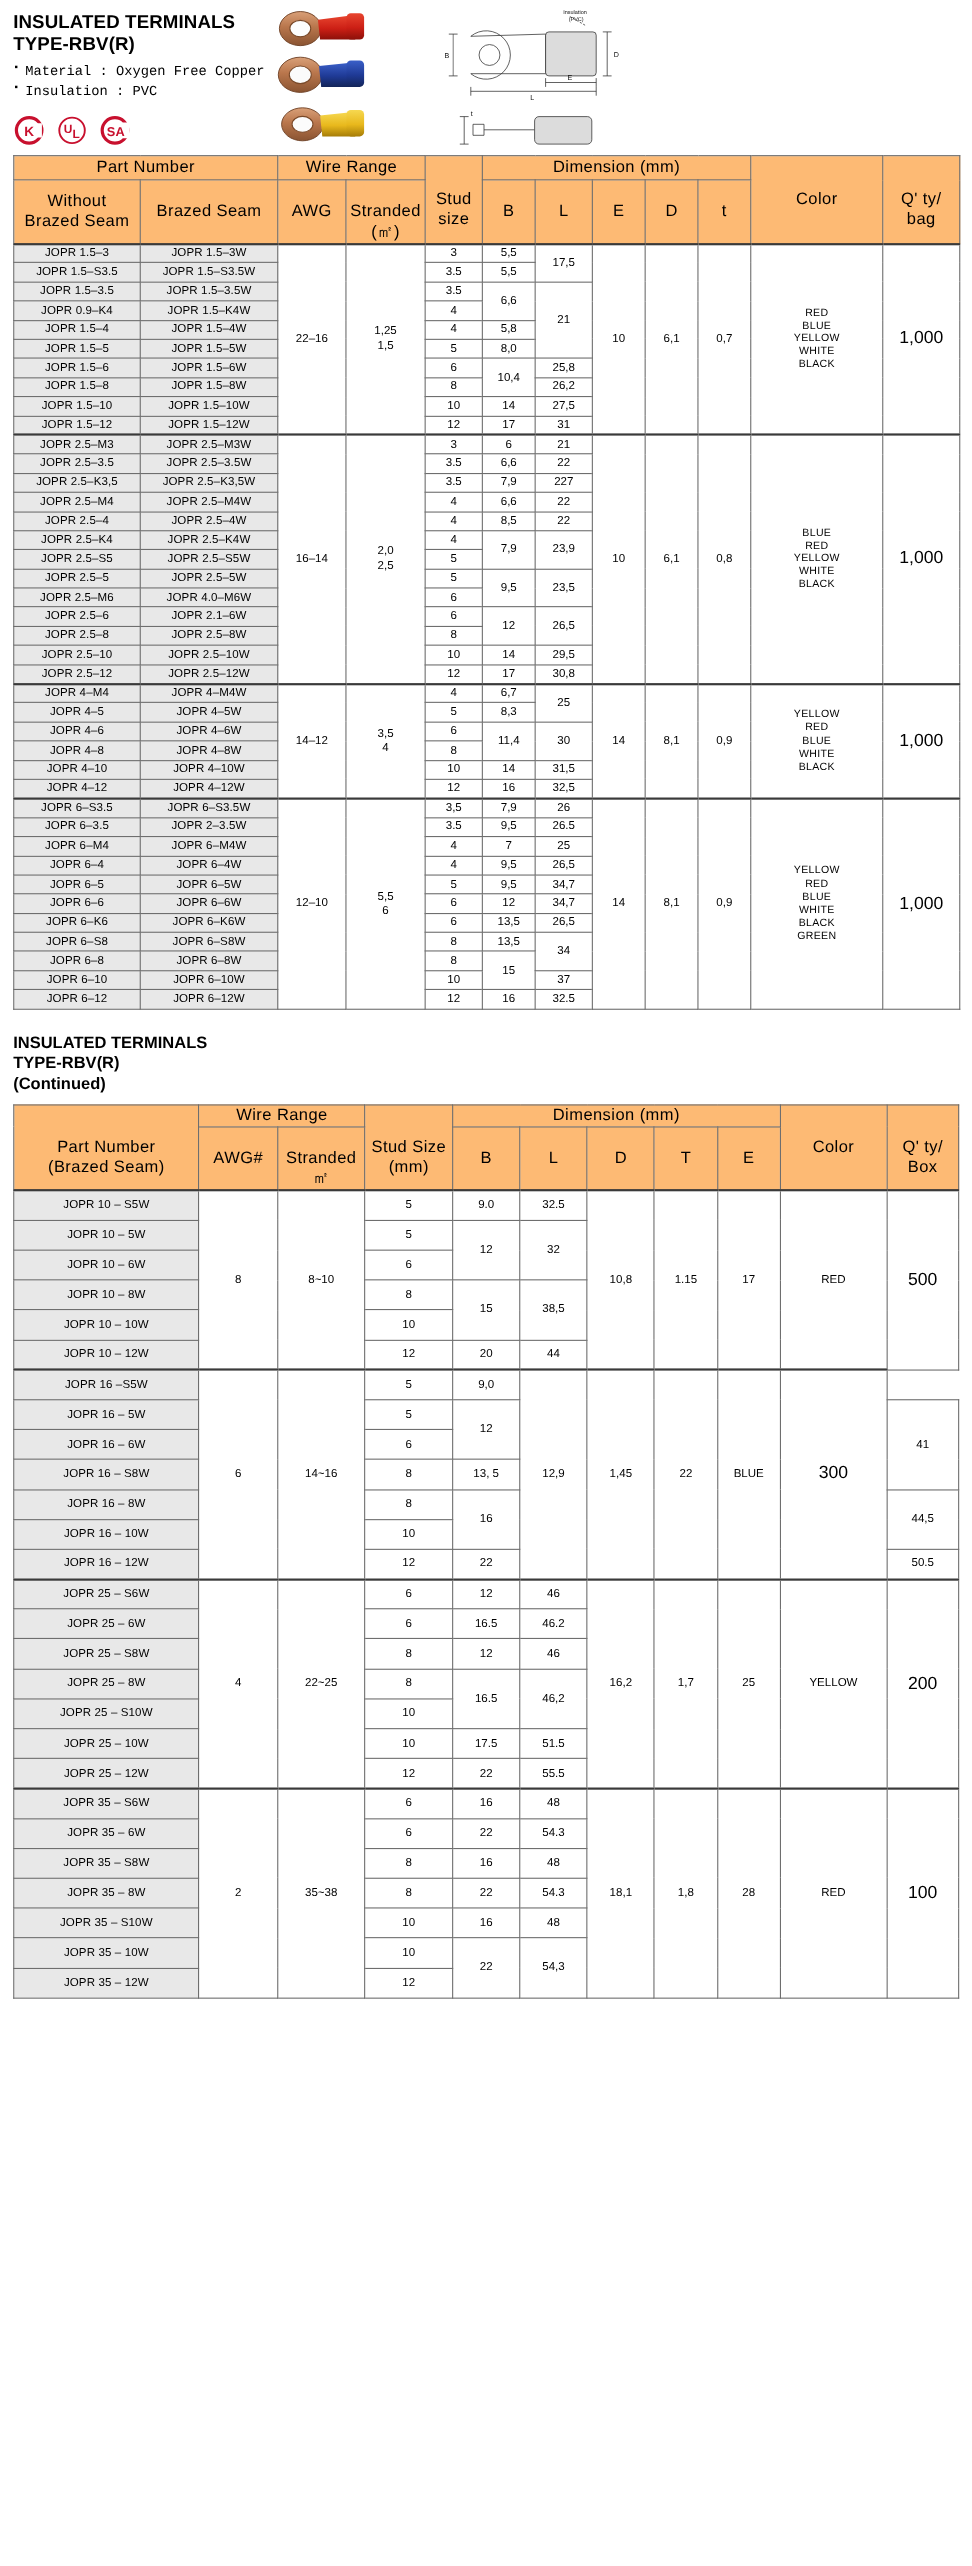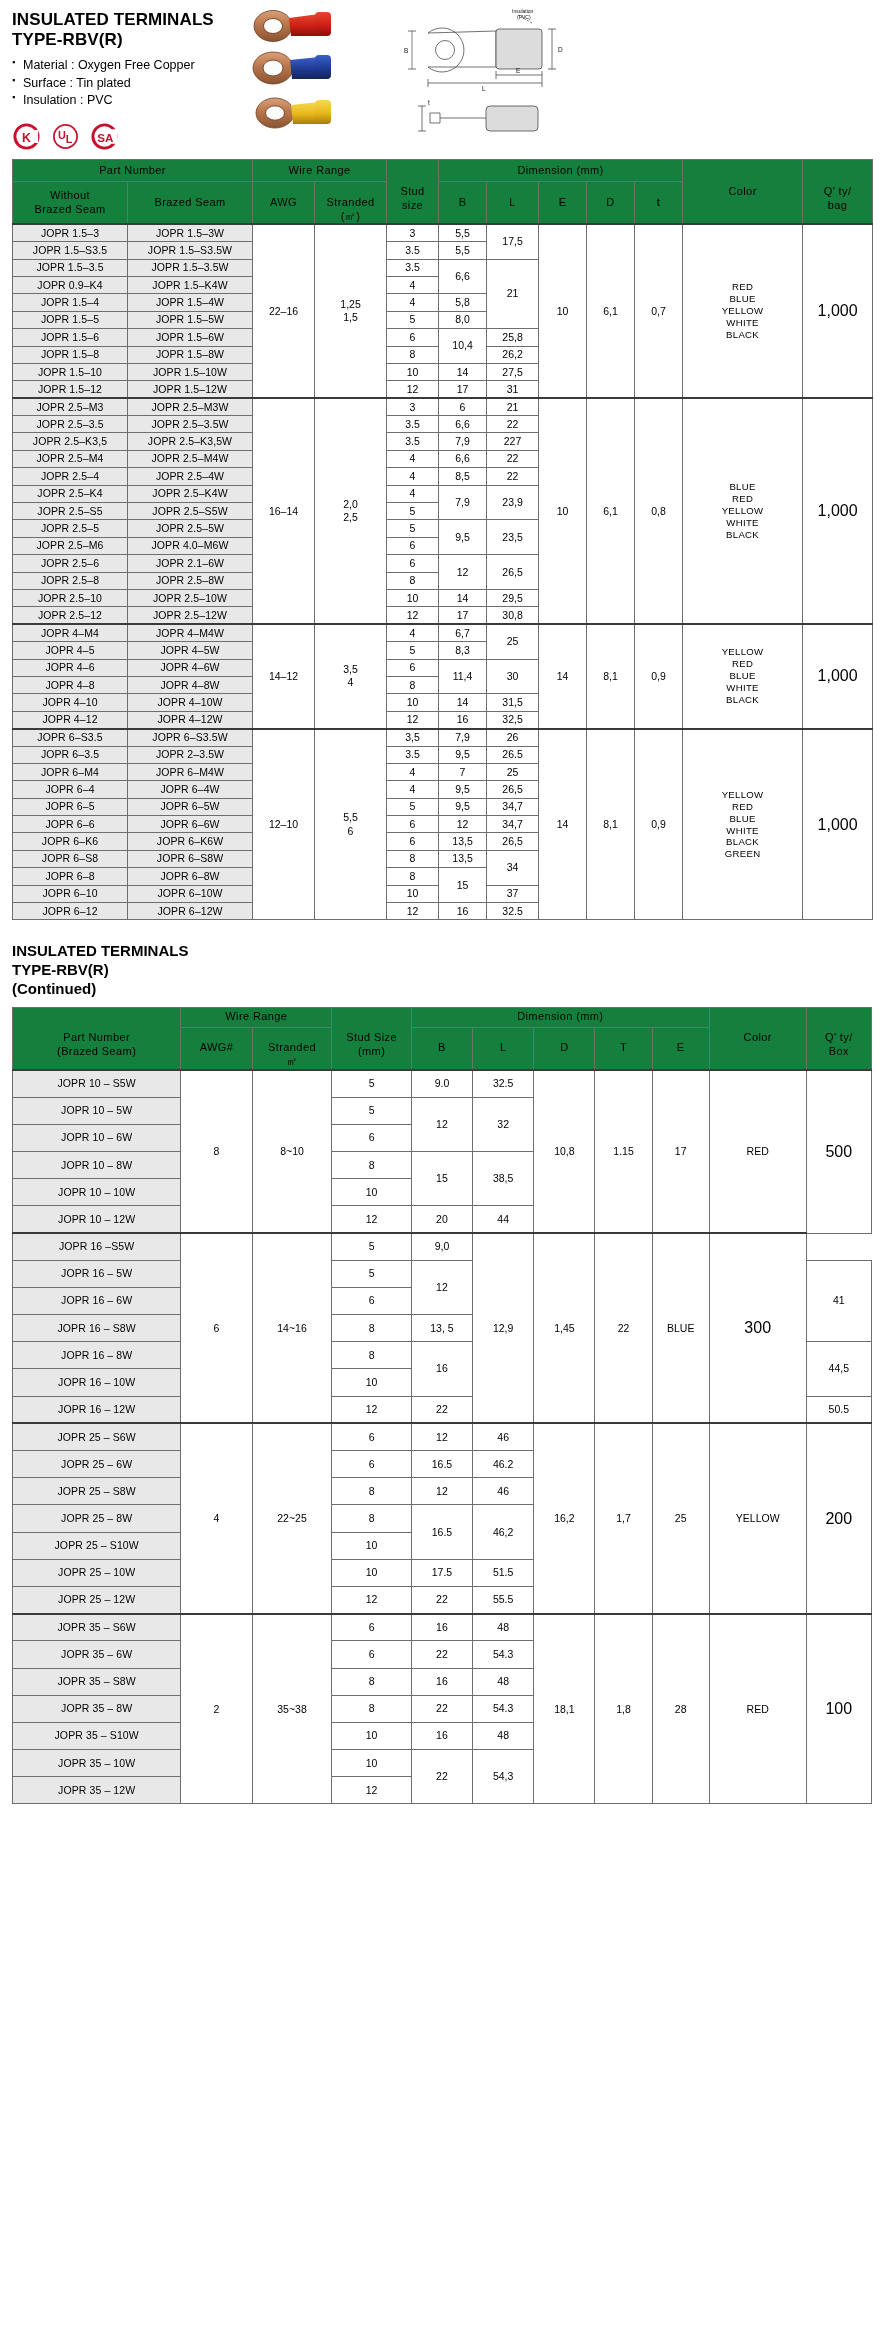--- a/index.html
+++ b/index.html
@@ -13,21 +13,21 @@
   .page { width: 780px; position: relative; padding: 0; }
 
   
   .titlewrap { padding: 10px 0 0 12px; }
   h1.sheet-title {
     font-size: 17px; font-weight: bold; line-height: 1.20;
     margin: 0 0 6px 0; letter-spacing: .1px;
   }
   ul.bullets { list-style: none; margin: 0; padding: 0; }
   ul.bullets li {
-    font-size: 12.5px; line-height: 1.42; padding-left: 11px; position: relative;
+    font-size: 12.5px; line-height: 1.42; padding-left: 11px; position: relative; font-family: Liberation Mono, monospace;
   }
   ul.bullets li::before {
     content: "\25AA"; position: absolute; left: 0; top: -1px; font-size: 9px;
   }
 
   
   .certs { display: flex; gap: 10px; padding: 12px 0 0 12px; align-items: center; }
   .cert { width: 29px; height: 29px; }
 
   
@@ -46,22 +46,22 @@
   }
   table.spec th, table.spec td {
     border: 1px solid #6e6e6e;
     text-align: center;
     vertical-align: middle;
     padding: 0 2px;
     line-height: 1.25;
     font-weight: normal;
   }
   table.spec thead th {
-    background: #15803d;
-    font-size: 11px;
+    background: #fdba74;
+    font-size: 15px;
     letter-spacing: .4px;
     height: 20px;
   }
   table.spec thead th.tall { height: 22px; }
   table.spec tbody td { height: 17.4px; background: #ffffff; }
   td.pn {
     background: #e8e8e8 !important;
     text-align: left;
     padding-left: 12px;
     font-size: 10.5px;
@@ -85,21 +85,20 @@
 
 <div class="page">
 
   <div class="titlewrap">
     <h1 class="sheet-title">
       <span>INSULATED TERMINALS</span><br>
       <span>TYPE-RBV(R)</span>
     </h1>
     <ul class="bullets">
       <li>Material : Oxygen Free Copper</li>
-      <li>Surface : Tin plated</li>
       <li>Insulation : PVC</li>
     </ul>
   </div>
 
   <div class="photos">
     <svg width="150" height="150" viewBox="0 0 150 150">
       <defs>
         <linearGradient id="cu" x1="0" y1="0" x2="0" y2="1">
           <stop offset="0%" stop-color="#d9a078"></stop>
             <stop offset="45%" stop-color="#b9764c"></stop>

